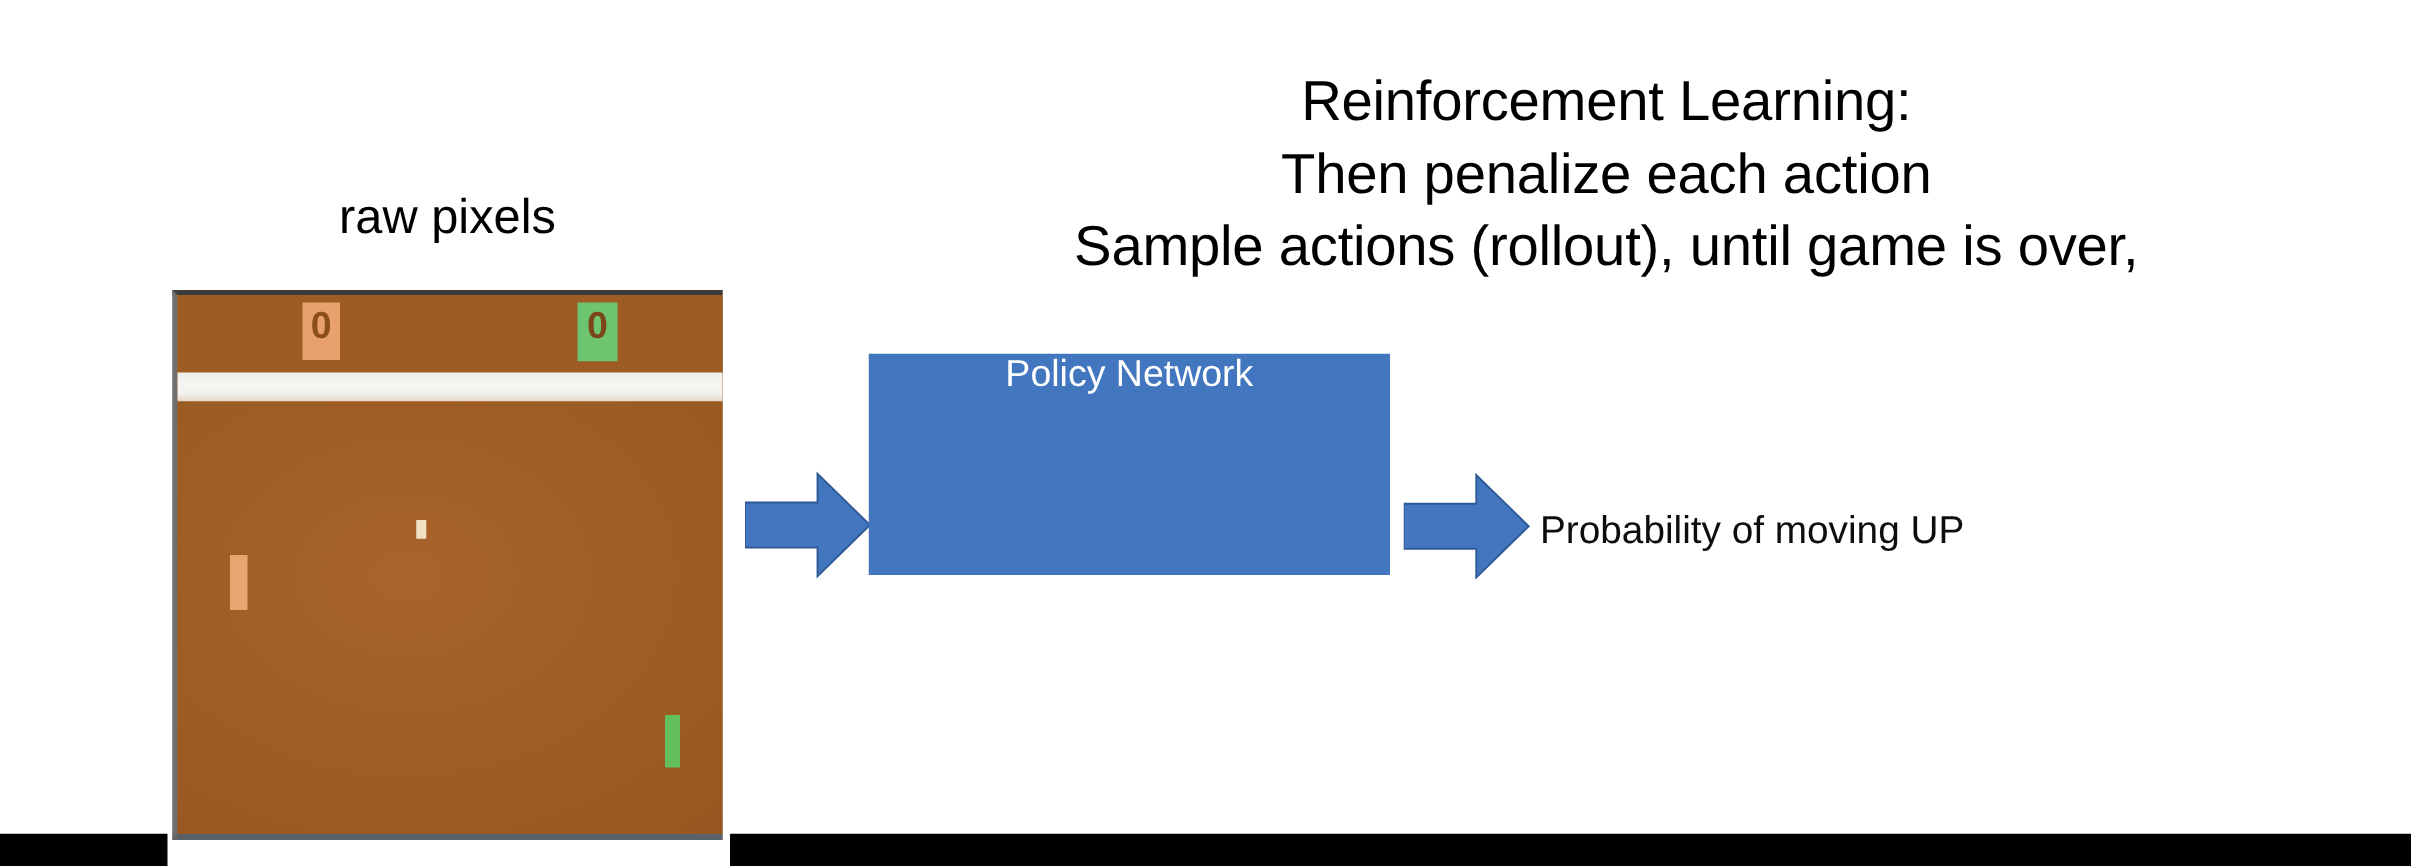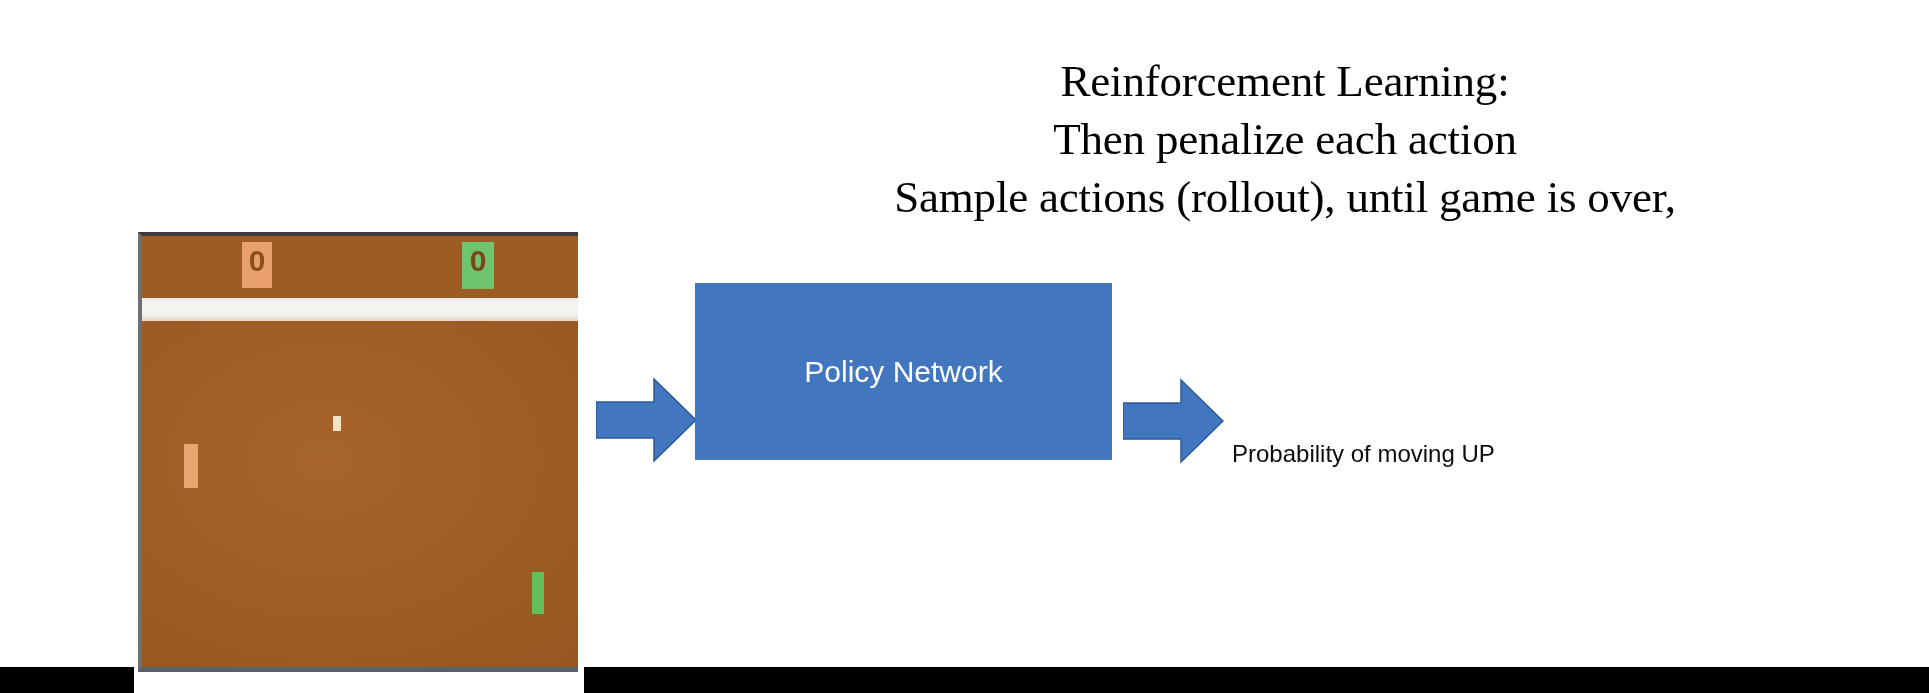--- a/index.html
+++ b/index.html
@@ -24,21 +24,21 @@
     left: 660px;
     top: 52px;
     width: 1250px;
     text-align: center;
     color: #000000;
     font-size: 45px;
     line-height: 58px;
     font-family: "Liberation Sans", sans-serif;
     letter-spacing: -0.2px;
   }
-  .heading .hline { display: block; white-space: nowrap; font-family: Liberation Serif, serif; }
+  .heading .hline { display: block; white-space: nowrap; }
 
   
   .raw-caption {
     position: absolute;
     left: 138px;
     top: 152px;
     width: 440px;
     text-align: center;
     font-size: 39px;
     color: #000000;
@@ -129,39 +129,37 @@
 
   
   .policy-box {
     position: absolute;
     left: 695px;
     top: 283px;
     width: 417px;
     height: 177px;
     background: #4277c0;
     display: flex;
-    align-items: center;
     justify-content: center;
   }
   .policy-label {
     color: #ffffff;
     font-size: 30px;
     font-family: "Liberation Sans", sans-serif;
   }
 
   
   .output-text {
     position: absolute;
     left: 1232px;
     top: 406px;
-    font-size: 24px;
+    font-size: 31px;
     color: #0d0d0d;
     white-space: nowrap;
     font-family: "Liberation Sans", sans-serif;
-    margin-top: 34px;
   }
 
   
   .black-bar {
     position: absolute;
     bottom: 0;
     height: 26px;
     background: #000000;
   }
   .bar-left  { left: 0px;   width: 134px; }
@@ -171,20 +169,21 @@
 <body>
 
 <div id="slide">
 
   <div class="heading">
     <span class="hline">Reinforcement Learning:</span>
     <span class="hline">Then penalize each action</span>
     <span class="hline">Sample actions (rollout), until game is over,</span>
   </div>
 
+  <div class="raw-caption">raw pixels</div>
 
   <div class="game-frame">
     <div class="game-field"></div>
     <div class="field-top"></div>
     <div class="divider-band"></div>
     <div class="score score-left">0</div>
     <div class="score score-right">0</div>
     <div class="paddle-left"></div>
     <div class="paddle-right"></div>
     <div class="ball"></div>

